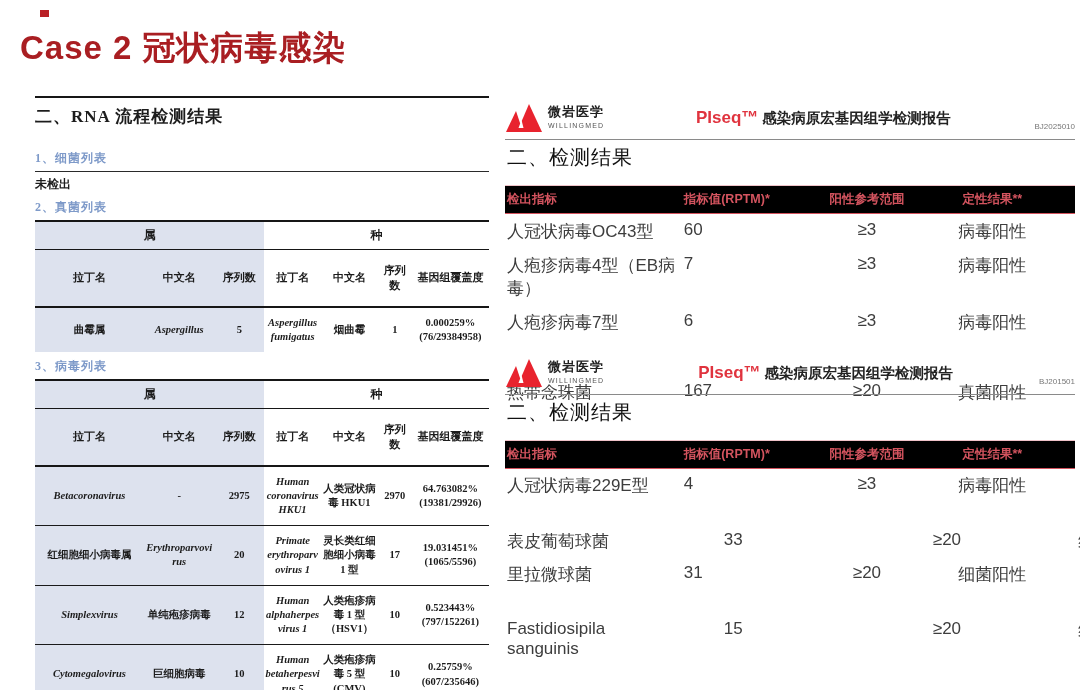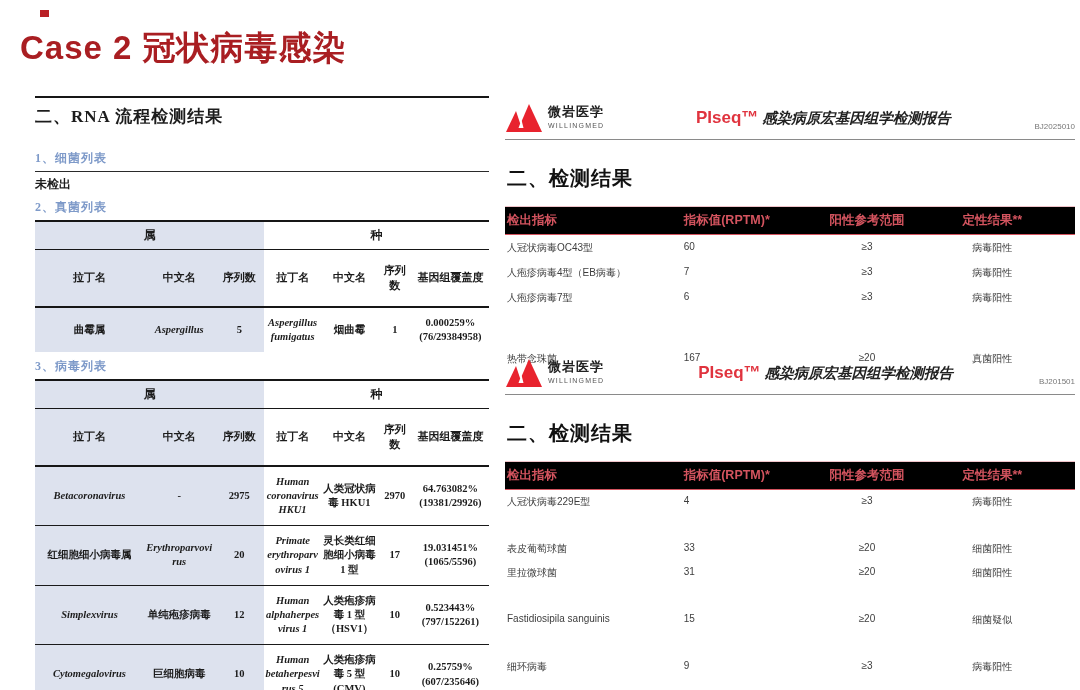--- a/index.html
+++ b/index.html
@@ -39,39 +39,39 @@
   
   .report { position:absolute; left:505px; width:570px; font-family:"Liberation Sans", sans-serif; }
   .rep-1 { top:103px; }
   .rep-2 { top:358px; }
   .rep-head { display:flex; align-items:center; padding-bottom:6px; }
   .logo-wrap { display:flex; gap:5px; }
   .logo-text .cnname { font-size:13px; font-weight:800; color:#222; letter-spacing:1px; }
   .logo-text .enname { font-size:7px; color:#555; letter-spacing:1.2px; margin-top:1px; }
   .rep-title { flex:1; text-align:center; padding-left:8px; white-space:nowrap; }
   .brand { color:#e0333e; font-weight:800; font-size:17px; }
-  .rtitle-rest { color:#222; font-weight:700; font-size:14.5px;font-style:italic; }
+  .rtitle-rest { color:#222; font-weight:700; font-size:14.5px; }
   .rep-code { font-size:8px; color:#777; align-self:flex-end; padding-bottom:2px; }
   .rep-hr { height:1px; background:#8a8a8a; }
-  .rep-section { font-size:20px; font-weight:700; color:#111; margin:25px 0 14px 2px; letter-spacing:1px; }
+  .rep-section { font-size:20px; font-weight:400; color:#111; margin:4px 0 14px 2px; letter-spacing:1px; }
 
   .rtable-head { display:grid; grid-template-columns:31% 25% 15% 29%; background:#000000;
                  border-top:1px solid #f0c3c9; border-bottom:1.5px solid #d4545f;
                  padding:5px 0 5px 0; }
   .rtable-head .hcell { color:#d4545f; font-size:12.5px; font-weight:700; }
   .rrow { display:grid; grid-template-columns:31% 25% 15% 29%; padding:5px 0; }
-  .rrow .cell { font-size:10px; color:#3d3d3d; }
+  .rrow .cell { font-size:17px; color:#3d3d3d; }
   .c-name { text-align:left; padding-left:2px; }
   .c-val { text-align:left; padding-left:2px; }
   .c-ref { text-align:center; }
   .c-res { text-align:center; }
   .rep-1 .rrow { padding:5.5px 0; }
   .rep-1 .gap { margin-top:36px; }
   .rep-2 .rrow { padding:5px 0; }
-  .rep-2 .gap { margin-top:23px; }
+  .rep-2 .gap { margin-top:23px;gap:40px; }
 </style>
 </head>
 <body>
 
 <div class="slide">
   <div class="corner-dot"></div>
   <div class="slide-title">Case 2  冠状病毒感染</div>
 
   <div class="left-doc">
     <div class="ld-topline"></div>

